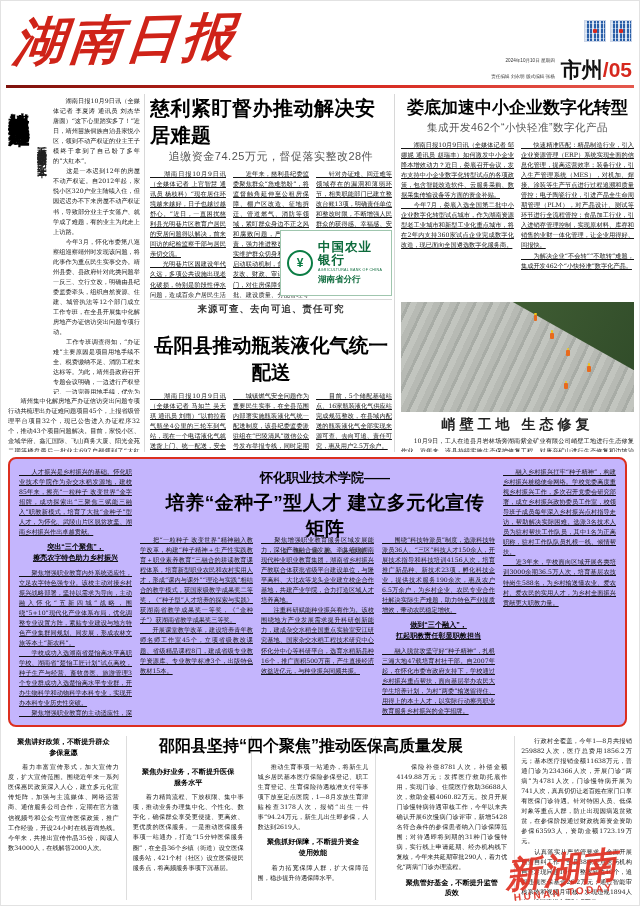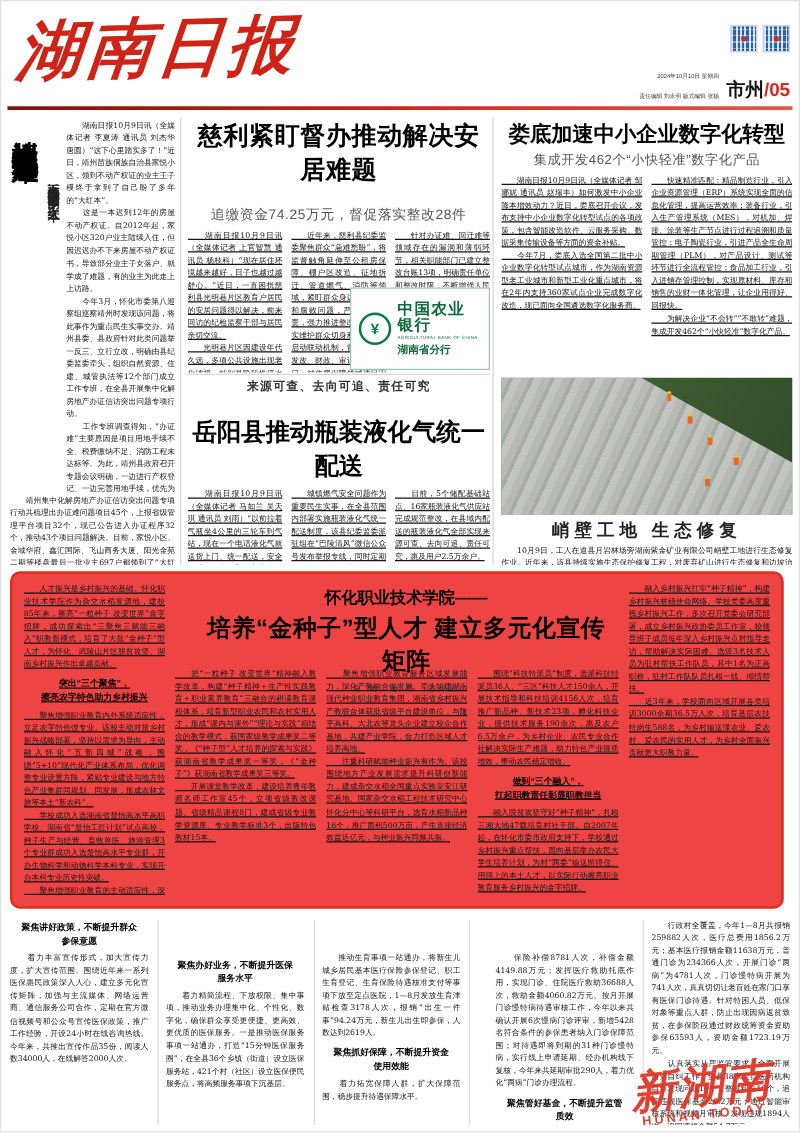--- a/index.html
+++ b/index.html
@@ -8,21 +8,21 @@
   .abs{position:absolute;}
   
   .logo{font-size:52px;font-weight:900;font-style:italic;color:#cf2318;letter-spacing:4px;
         transform:skewX(-7deg) rotate(-1.5deg);font-family:"DejaVu Serif",serif;line-height:1.2;}
   .qr{width:20px;height:20px;border:1px solid #c9d4e8;position:relative;
       background:repeating-linear-gradient(90deg,rgba(255,255,255,.8) 0 1.5px,transparent 1.5px 3.5px),
                  repeating-linear-gradient(0deg,#2b5fa7 0 2px,#7aa0d4 2px 3px,#2b5fa7 3px 5px);}
   .qr i{position:absolute;left:8px;top:8px;width:4px;height:4px;background:#d6281e;border-radius:1px;}
   .meta{display:flex;align-items:flex-end;gap:6px;}
   .tiny{font-family:"Liberation Sans",sans-serif;font-size:4.6px;line-height:1.7;color:#333;text-align:right;white-space:pre-line;}
-  .secmark{font-family:"Liberation Sans",sans-serif;font-size:15px;font-weight:900;color:#111;line-height:1;}
+  .secmark{font-family:"Liberation Sans",sans-serif;font-size:21px;font-weight:900;color:#111;line-height:1;}
   .pageno{color:#d6281e;}
   .rule{height:2.5px;background:linear-gradient(90deg,#7e120c,#d6281e 55%,#e4584d);}
   
   .bt{font-size:6.2px;line-height:1.62;text-align:justify;white-space:pre-line;color:#151515;overflow:hidden;}
   .sub{font-family:"Liberation Sans",sans-serif;font-weight:bold;font-size:7.1px;line-height:1.5;
        text-align:center;margin:5px 0 4px;white-space:pre-line;color:#000;}
   .h-sans{font-family:"Liberation Sans",sans-serif;font-weight:900;color:#000;}
   .cols{display:flex;gap:7px;}
   .cols>div{flex:1 1 0;min-width:0;text-decoration:underline;}
   .vsep{width:1px;background:#d8d8d8;}
@@ -44,21 +44,21 @@
   .photo{position:relative;width:100%;height:110px;background:
          linear-gradient(120deg,#5d7a46 0%,#3f5c33 40%,#2f4a28 100%);overflow:hidden;}
   .rock{position:absolute;inset:0;background:
         repeating-linear-gradient(115deg,#b7bab4 0 6px,#a8aca6 6px 9px,#c2c5bf 9px 15px);
         clip-path:polygon(0 0,48% 0,100% 62%,100% 100%,0 100%);}
   .worker{position:absolute;width:3.5px;height:6px;background:#e86a1d;border-radius:1px;}
   .worker:before{content:"";position:absolute;left:.5px;top:-2.5px;width:2.5px;height:2.5px;border-radius:50%;background:#f2c514;}
   .cap-title{font-family:"Liberation Sans",sans-serif;font-weight:900;font-size:14px;letter-spacing:4px;
              text-align:center;color:#222;margin:4px 0 2px;}
   
-  .frame{border:2.5px solid #dc2f20;border-radius:8px;background:#ef4444;}
+  .frame{border:2.5px solid #dc2f20;border-radius:8px;background:#c4b5fd;}
   .feature-head{text-align:center;}
   .feature-kicker{font-size:13px;}
   .feature-title{font-size:19px;letter-spacing:.5px;margin-top:3px;}
   .byline{font-size:6.5px;color:#333;margin-top:5px;letter-spacing:2px;}
   
   .bcols{display:flex;gap:7px;height:100%;}
   .bcols>div{flex:1 1 0;min-width:0;}
   .bcols>div+div{border-left:1px solid #ddd;padding-left:6px;}
   .bot-title{font-size:16px;text-align:center;}
   
@@ -107,22 +107,22 @@
       <div class="vsub">近七百业主终于领到盼了多年的“大红本”</div>
       <div class="bt" style="flex:1;height:298px;">　　湖南日报10月9日讯（全媒体记者 李夏涛 通讯员 刘杰华 唐圆）“这下心里踏实多了！”近日，靖州苗族侗族自治县家悦小区，领到不动产权证的业主王子模终于拿到了自己盼了多年的“大红本”。
 　　这是一本迟到12年的房屋不动产权证。自2012年起，家悦小区320户业主陆续入住，但因迟迟办不下来房屋不动产权证书，导致部分业主子女落户、就学成了难题，有的业主为此走上上访路。
 　　今年3月，怀化市委第八巡察组巡察靖州时发现该问题，将此事作为重点民生实事交办。靖州县委、县政府针对此类问题举一反三、立行立改，明确由县纪委监委牵头，组织自然资源、住建、城管执法等12个部门成立工作专班，在全县开展集中化解房地产办证信访突出问题专项行动。
 　　工作专班调查得知，“办证难”主要原因是项目用地手续不全、税费缴纳不足、消防工程未达标等。为此，靖州县政府召开专题会议明确，一边进行产权登记、一边完善用地手续，优先为群众办证，化解办证难题。由县自然资源局负责完善项目用地手续，各相关单位限期追缴税费，督促相关项目完善消防工程建设并全面监管项目资金，做到发现一个问题、解决一类问题，推动问题化解。</div>
     </div>
     <div class="bt" style="height:56px;margin-top:2px;">　　靖州集中化解房地产办证信访突出问题专项行动共梳理出办证难问题项目45个，上报省级管理平台项目32个，现已公告进入办证程序32个，推动43个项目问题解决。目前，家悦小区、金域华府、鑫汇国际、飞山商务大厦、阳光金苑二期等楼盘最后一批业主697户都领到了“大红本”。</div>
   </section>
 
   <section class="abs" style="left:150px;top:95px;width:242px;height:203px;overflow:hidden;">
-    <div class="h-sans" style="font-size:20px;text-align:center;letter-spacing:.5px;">慈利紧盯督办推动解决安居难题</div>
-    <div class="subtitle" style="margin-top:15px;font-size:11px;">追缴资金74.25万元，督促落实整改28件</div>
+    <div class="h-sans" style="font-size:20px;text-align:left;letter-spacing:.5px;">慈利紧盯督办推动解决安居难题</div>
+    <div class="subtitle" style="margin-top:0;font-size:11px;">追缴资金74.25万元，督促落实整改28件</div>
     <div class="cols" style="margin-top:5px;height:150px;">
       <div class="bt">　　湖南日报10月9日讯（全媒体记者 上官智慧 通讯员 杨枝科）“现在居住环境越来越好，日子也越过越舒心。”近日，一直困扰慈利县光明巷片区教育户居民的安居问题得以解决，前来回访的纪检监察干部与居民亲切交流。
 　　光明巷片区因建设年代久远，多项公共设施出现老化破损，特别是阶段性停水问题，造成百余户居民生活不便，一直是社区治理的“老大难”。</div>
       <div class="bt">　　近年来，慈利县纪委监委聚焦群众“急难愁盼”，将监督触角延伸至公租房保障、棚户区改造、征地拆迁、管道燃气、消防等领域，紧盯群众身边不正之风和腐败问题，严肃追责问责，强力推进整改整治，切实维护群众切身利益。同时启动联动机制，督促住建、发改、财政、审计等职能部门，对住房保障领域项目审批、建设质量、分配管理等环节开展专项监督检查。</div>
       <div class="bt" style="height:66px;">　　针对办证难、回迁难等领域存在的漏洞和薄弱环节，相关职能部门已建立整改台账13项，明确责任单位和整改时限，不断增强人民群众的获得感、幸福感、安全感。
 　　今年来，该县共排查住房领域问题线索4756条，棚户区改造项目查处相关问题线索52件，追缴资金74.25万元，督促落实整改28件。</div>
     </div>
 
     <div class="abs ad" style="right:0;bottom:2px;width:112px;height:66px;box-sizing:border-box;flex-direction:row;">
       <div class="ad-logo">¥</div>
@@ -200,20 +200,21 @@
         <div class="bt">　　融入脱贫攻坚守好“种子精神”，扎根三湘大地47载培育村社干部。自2007年起，在怀化市委市政府支持下，学校通过乡村振兴重点帮扶，面向基层举办农民大学生培养计划，为村“两委”输送留得住、用得上的本土人才，以实际行动擦亮职业教育服务乡村振兴的金字招牌。</div>
       </div>
       <div style="overflow:hidden;">
         <div class="bt">　　融入乡村振兴扛牢“种子精神”，构建乡村振兴桩稳使命网络。学校党委高度重视乡村振兴工作，多次召开党委会研究部署，成立乡村振兴政协委员工作室，校领导班子成员每年深入乡村振兴点村指导走访，帮助解决实际困难。选派3名技术人员为驻村帮扶工作队员，其中1名为正高职称，驻村工作队队员扎根一线、倾情帮扶。
 　　近3年来，学校面向区域开展各类培训3000余期36.5万人次，培育基层农技特岗生588名，为乡村输送懂农业、爱农村、爱农民的实用人才，为乡村全面振兴贡献更大职教力量。</div>
       </div>
     </div>
   </section>
 
   <section class="abs" style="left:8px;top:736px;width:624px;height:164px;overflow:hidden;">
+    <div class="abs h-sans bot-title" style="left:118px;top:0;width:370px;">邵阳县坚持“四个聚焦”推动医保高质量发展</div>
     <div class="bcols">
       <div style="overflow:hidden;">
         <div class="sub" style="margin-top:1px;">聚焦讲好政策，不断提升群众
 参保意愿</div>
         <div class="bt">　　着力丰富宣传形式，加大宣传力度，扩大宣传范围。围绕近年来一系列医保惠民政策深入人心，建立多元化宣传矩阵，加强与主流媒体、网络运营商、通信服务公司合作，定期在官方微信视频号和公众号宣传医保政策，推广工作经验，开设24小时在线咨询热线。今年来，共推出宣传作品35份，阅读人数34000人，在线解答2000人次。</div>
       </div>
       <div style="overflow:hidden;padding-top:26px;">
         <div class="sub">聚焦办好业务，不断提升医保
 服务水平</div>
         <div class="bt">　　着力精简流程、下放权限、集中事项，推动业务办理集中化、个性化、数字化，确保群众享受更便捷、更高效、更优质的医保服务。一是推动医保服务事项一站通办，打造“15分钟医保服务圈”，在全县36个乡镇（街道）设立医保服务站，421个村（社区）设立医保便民服务点，将高频服务事项下沉基层。</div>

